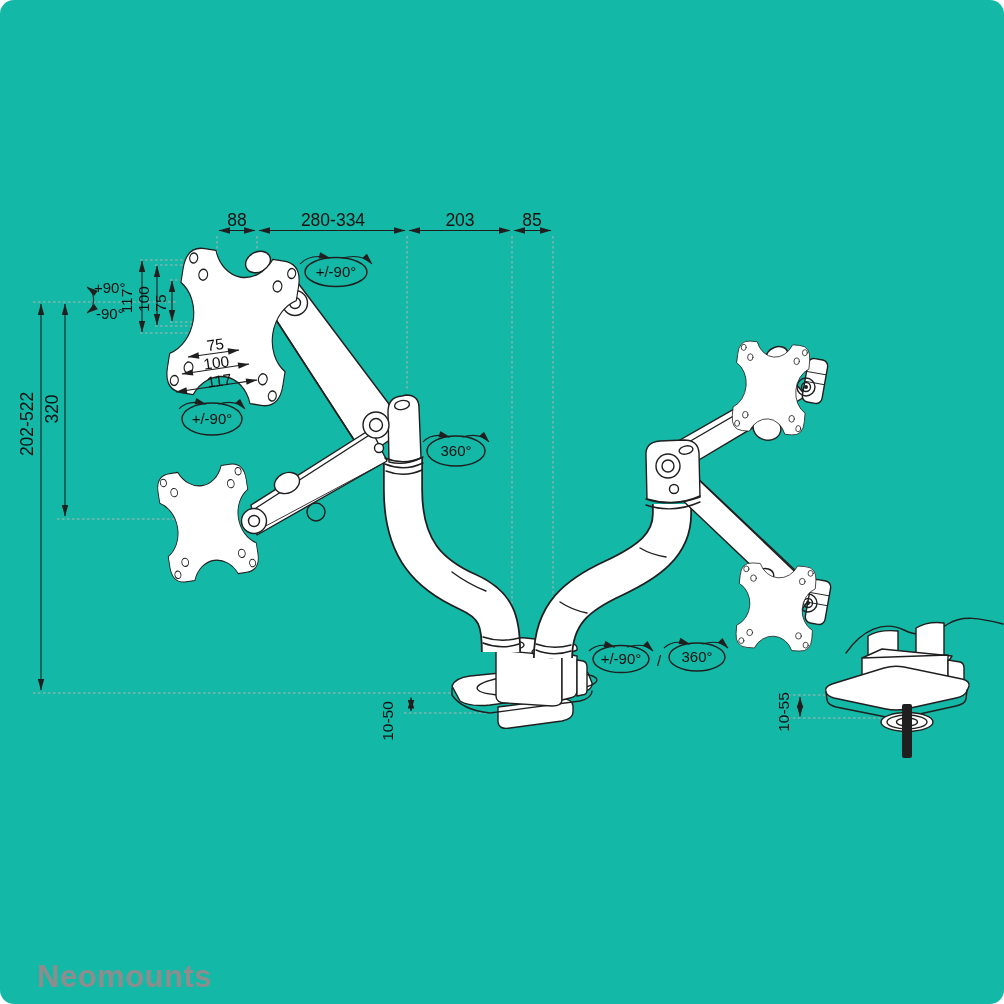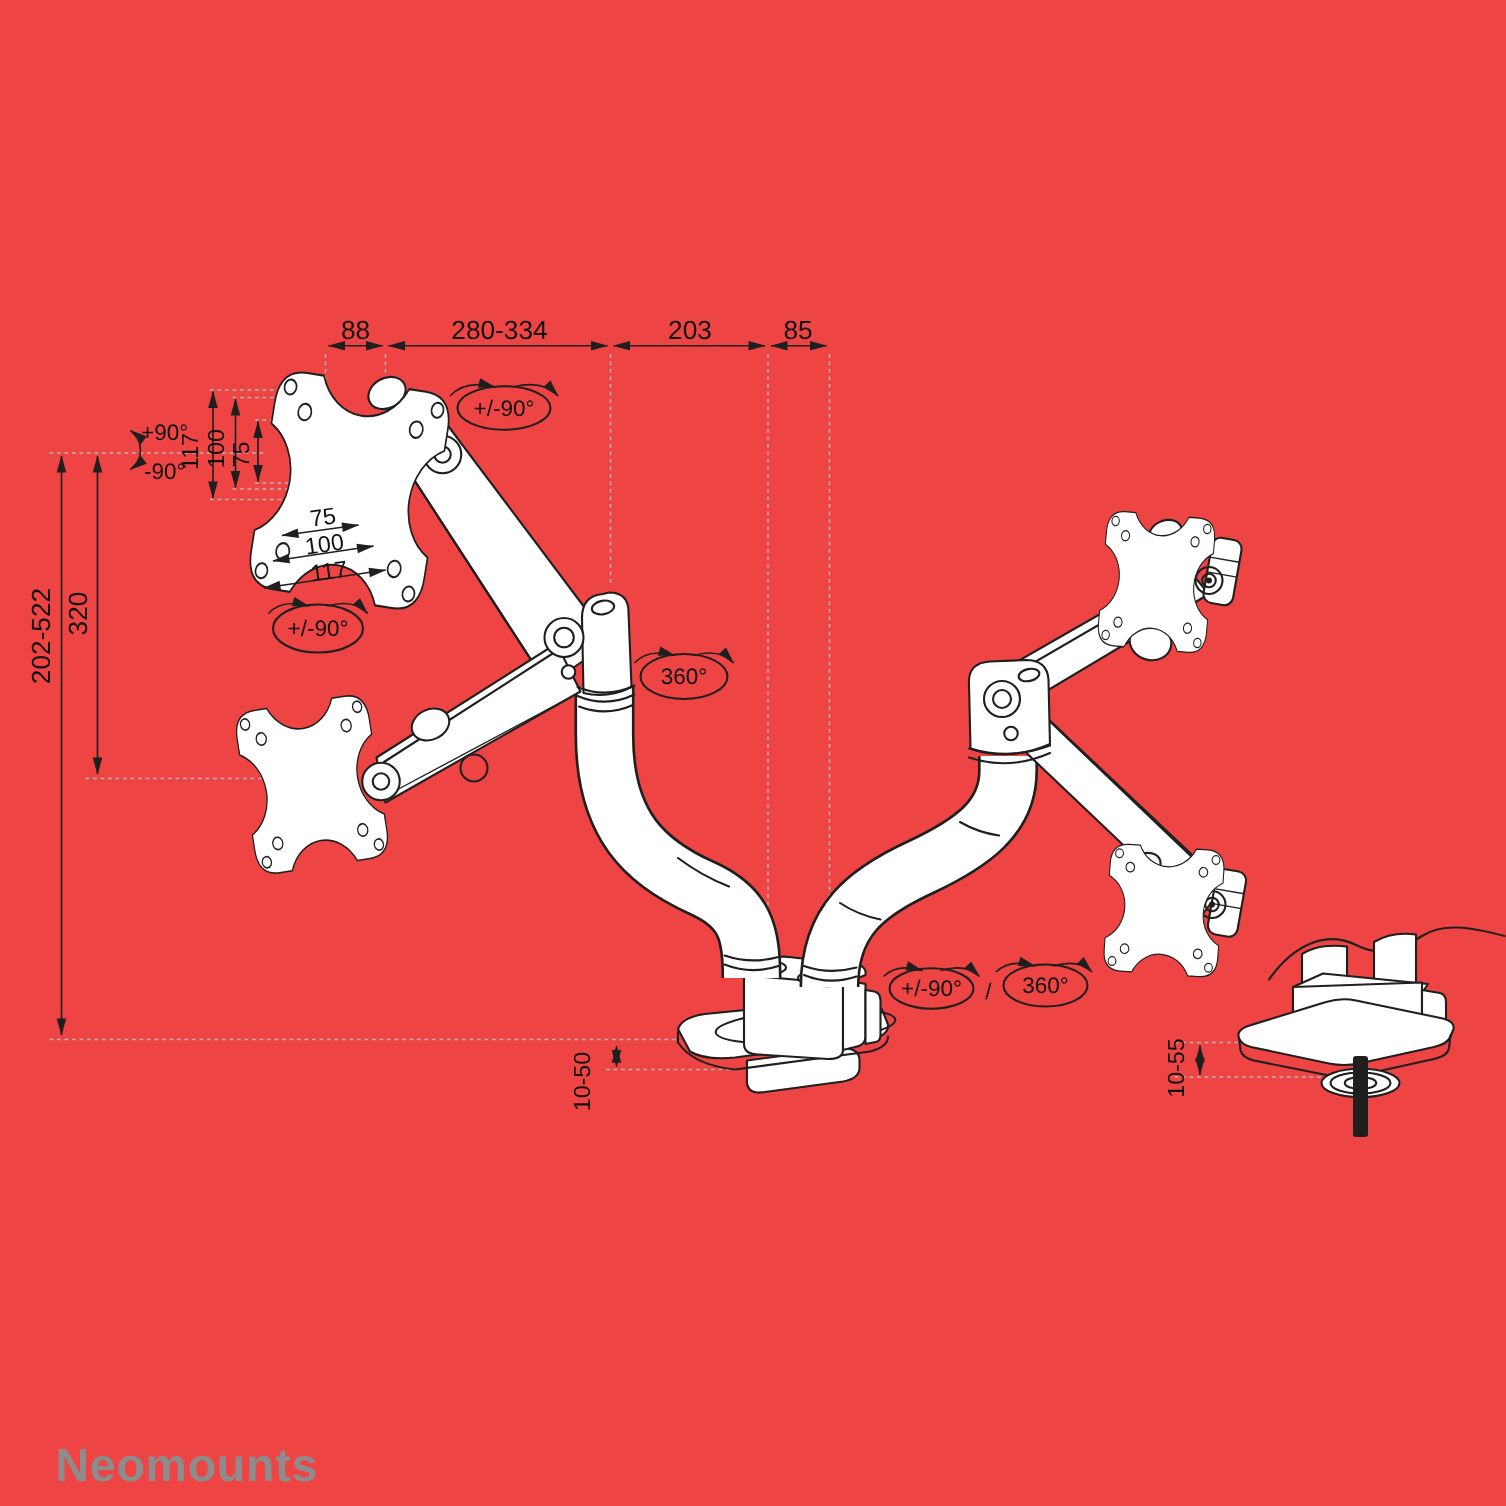--- a/index.html
+++ b/index.html
@@ -1,16 +1,16 @@
 <!DOCTYPE html>
 <html><head>
 <meta charset="utf-8">
 <style>
   html,body { margin:0; padding:0; background:#ffffff; }
-  .stage { width:1004px; height:1004px; position:relative; background:#ef4444; overflow:hidden; }
+  .stage { width:1004px; height:1004px; position:relative; background:#14b8a6; overflow:hidden;border-radius:14px; }
   svg { display:block; }
   .art  { stroke:#1f1f1f; stroke-width:1.4; fill:#ffffff; stroke-linejoin:round; stroke-linecap:round; }
   .artn { stroke:#1f1f1f; fill:none; stroke-width:1.4; stroke-linejoin:round; stroke-linecap:round; }
   .thin { stroke:#1f1f1f; fill:none; stroke-width:0.9; }
   .dark { fill:#1f1f1f; stroke:none; }
   .dim  { stroke:#1f1f1f; stroke-width:1.1; fill:none; }
   .dot  { stroke:#b5b5b5; stroke-width:1; fill:none; stroke-dasharray:2.5 2.5; }
   .dtxt { font-family:"Liberation Sans", sans-serif; font-size:17.5px; fill:#111; }
   .stxt { font-family:"Liberation Sans", sans-serif; font-size:15.5px; fill:#111; }
   .rtxt { font-family:"Liberation Sans", sans-serif; font-size:15px; fill:#111; }

